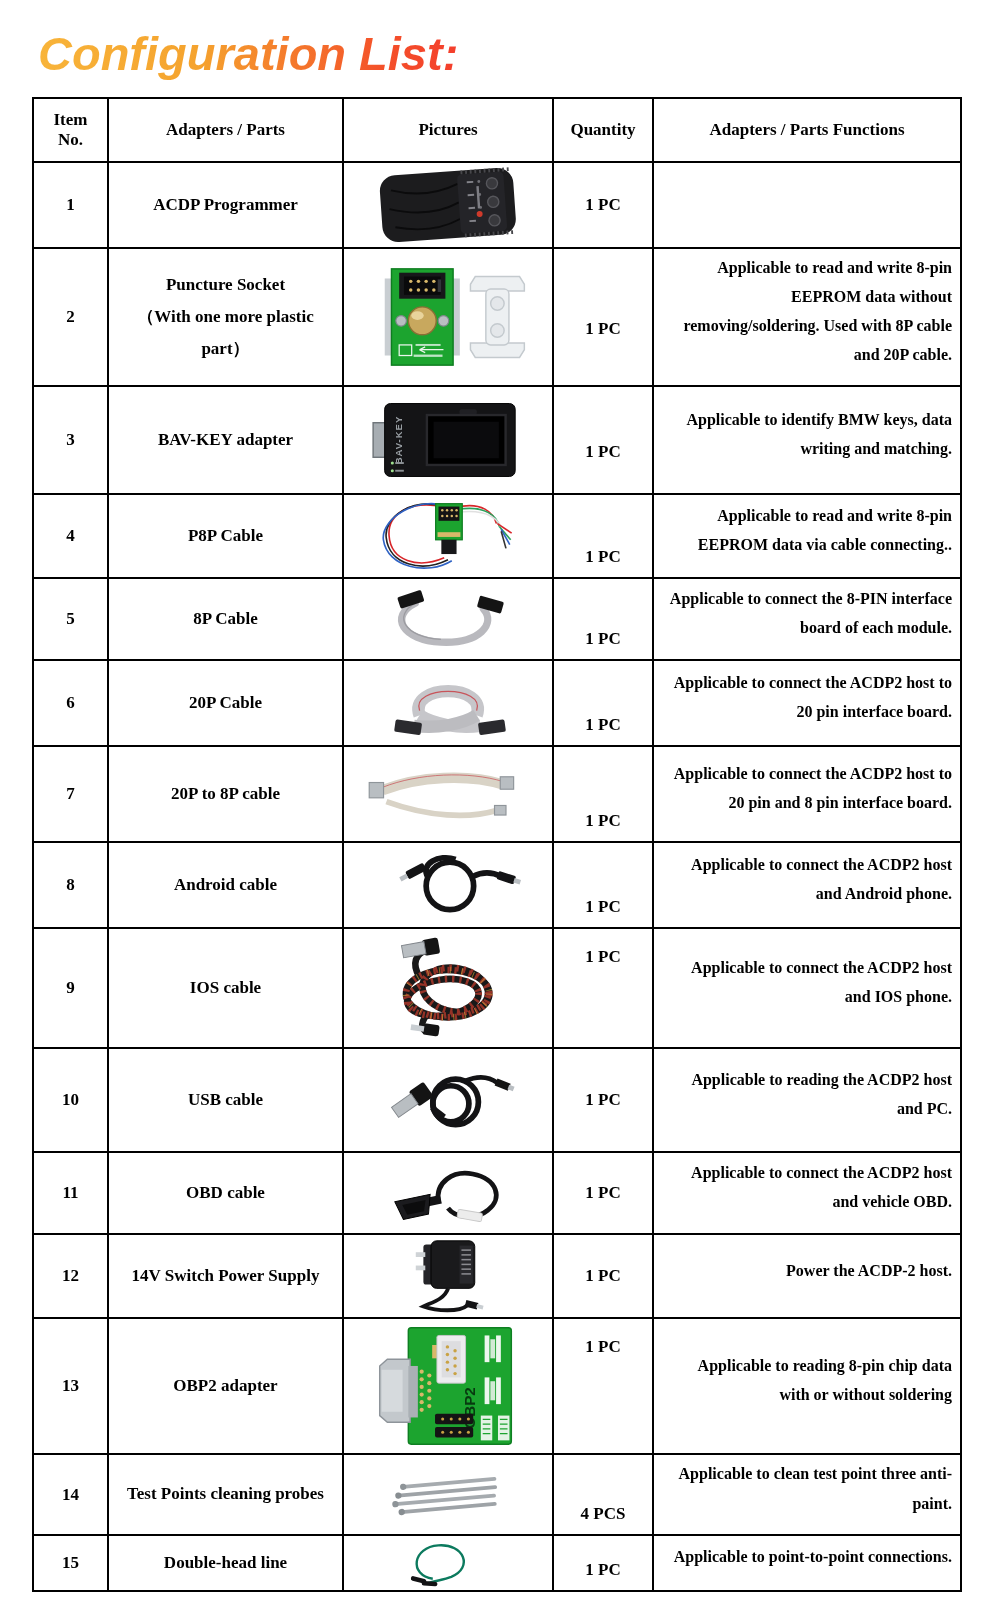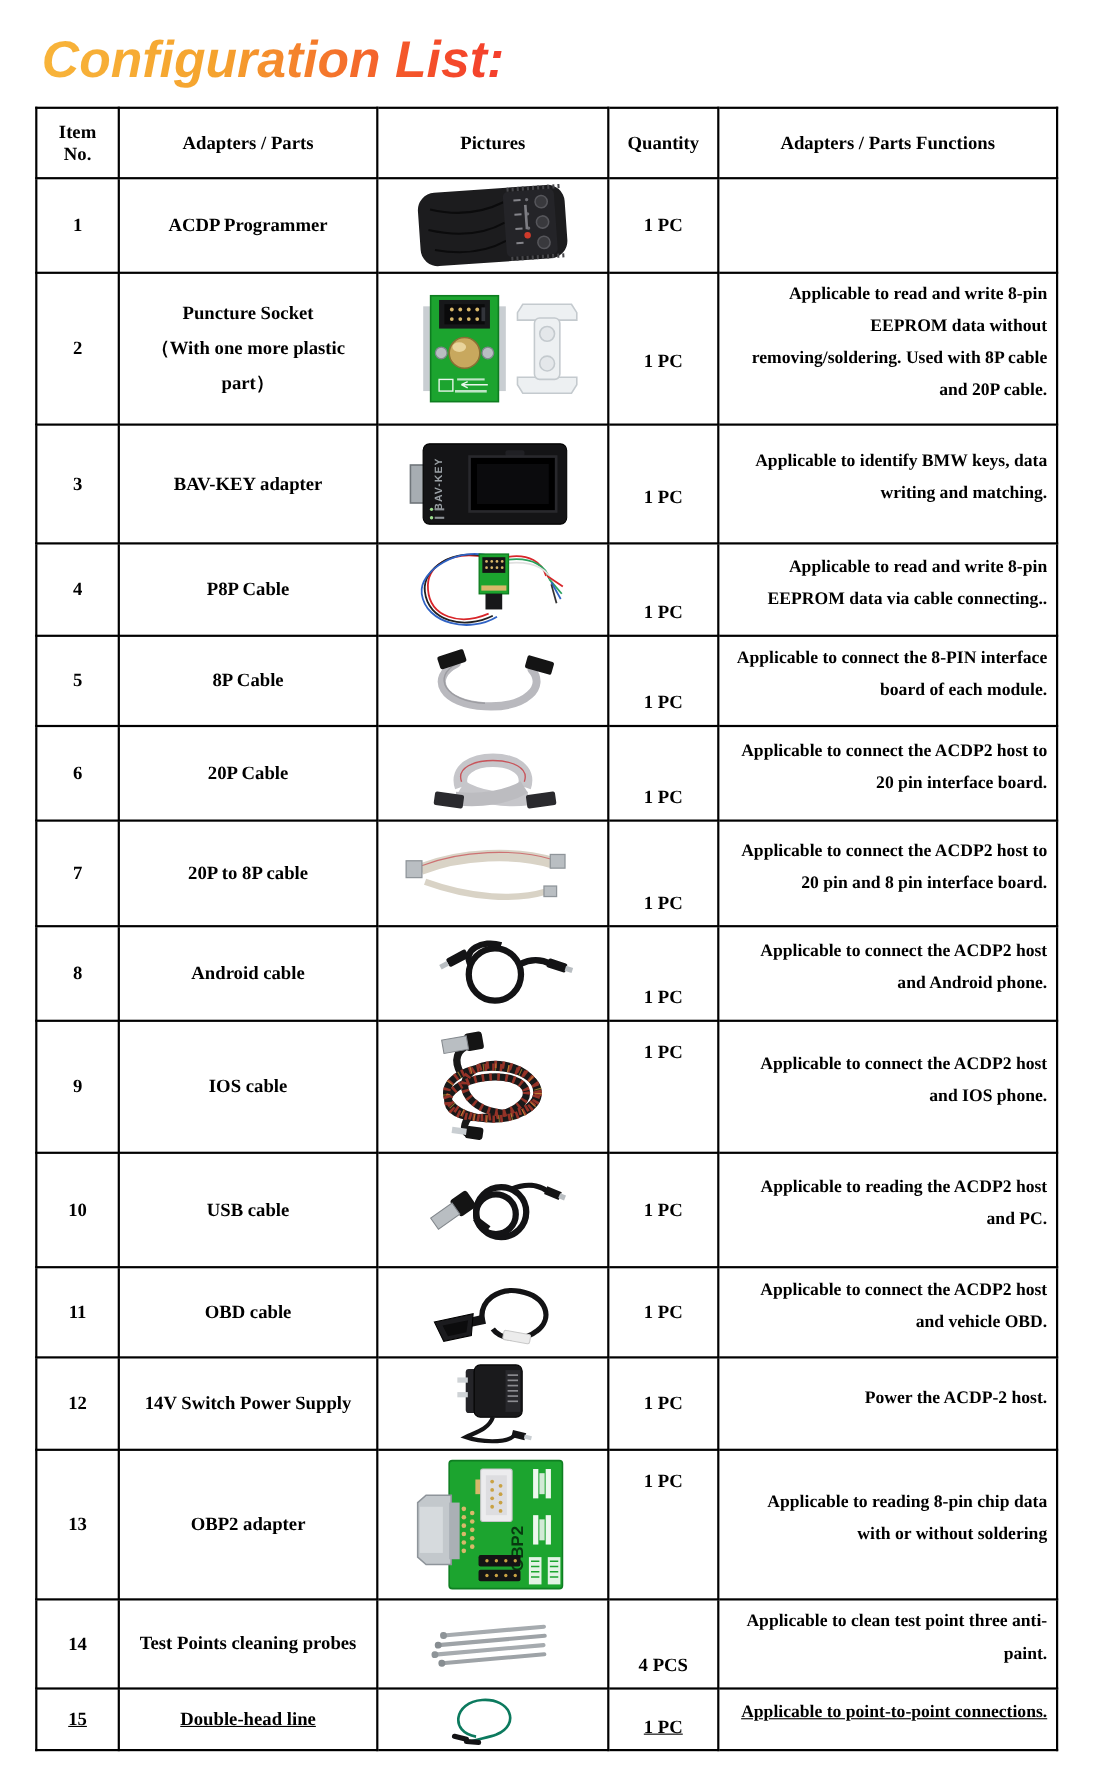--- a/index.html
+++ b/index.html
@@ -480,21 +480,21 @@
                   <circle cx="43" cy="32" r="3.4" fill="#8e9498"></circle>
   <rect x="50" y="39" width="102" height="4" rx="2" fill="#9ea3a7"></rect>
                   <circle cx="49" cy="41" r="3.4" fill="#878d91"></circle>
                 </g>
               </svg>
             </div>
           </td>
     <td class="c-qty qa-b"><span>4 PCS</span></td>
     <td class="c-func">Applicable to clean test point three anti-paint.</td>
   </tr>
-        <tr style="height: 44px; text-decoration: underline;">
+        <tr style="height: 44px;">
     <td class="c-no">15</td>
     <td class="c-part">Double-head line</td>
     <td class="c-pic">
             <div class="pic-wrap">
               <svg height="50" viewBox="0 0 200 54">
  <path d="M84 44 C58 40 62 10 90 8 C118 6 128 32 104 42 C96 45 88 46 78 49" fill="none" stroke="#0c7a5e" stroke-width="2.6"></path>
  <g transform="rotate(14 70 46)">
                   <rect x="60" y="43" width="17" height="5" rx="2.4" fill="#131315"></rect>
                 </g>
  <g transform="rotate(4 84 50)">

